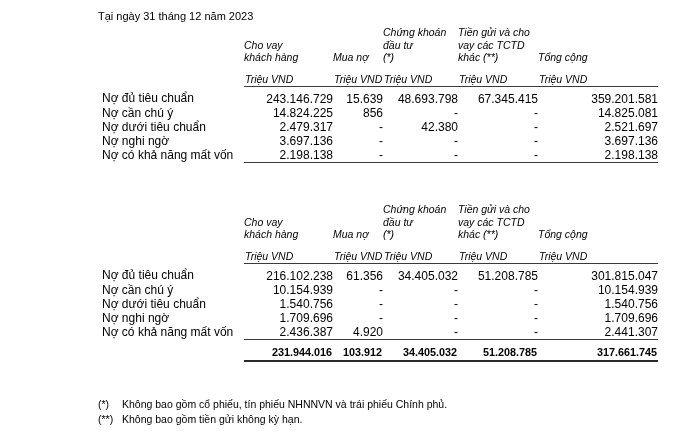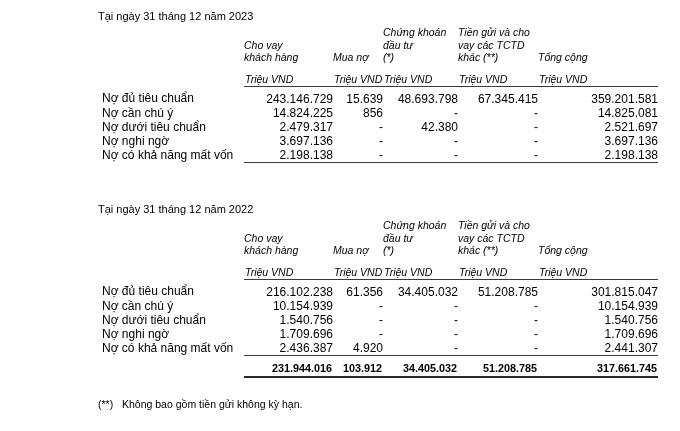--- a/index.html
+++ b/index.html
@@ -207,23 +207,20 @@
     <table class="fin">
       <colgroup>
         <col class="c-label">
           <col class="c-num">
           <col class="c-num2">
         <col class="c-num3">
           <col class="c-num4">
           <col class="c-num5">
       </colgroup>
       <tbody>
-        <tr class="caption-row">
-          <td colspan="6">Tại ngày 31 tháng 12 năm 2022</td>
-        </tr>
         <tr class="hdr">
           <td class="lbl"></td>
           <td>
             <span>Cho vay</span><br>
             <span>khách hàng</span>
           </td>
           <td>
             <span>Mua nợ</span>
           </td>
           <td>
@@ -296,17 +293,20 @@
           <td class="num">34.405.032</td>
           <td class="num">51.208.785</td>
           <td class="num">317.661.745</td>
         </tr>
       </tbody>
     </table>
   </div>
 
   <div class="notes" style="top:397px;">
     <span class="note">
+      <span class="mark">(*)</span><span>Không bao gồm cổ phiếu, tín phiếu NHNNVN và trái phiếu Chính phủ.</span>
+    </span>
+    <span class="note">
       <span class="mark">(**)</span><span>Không bao gồm tiền gửi không kỳ hạn.</span>
     </span>
   </div>
 
 </div>
 
 </body></html>

